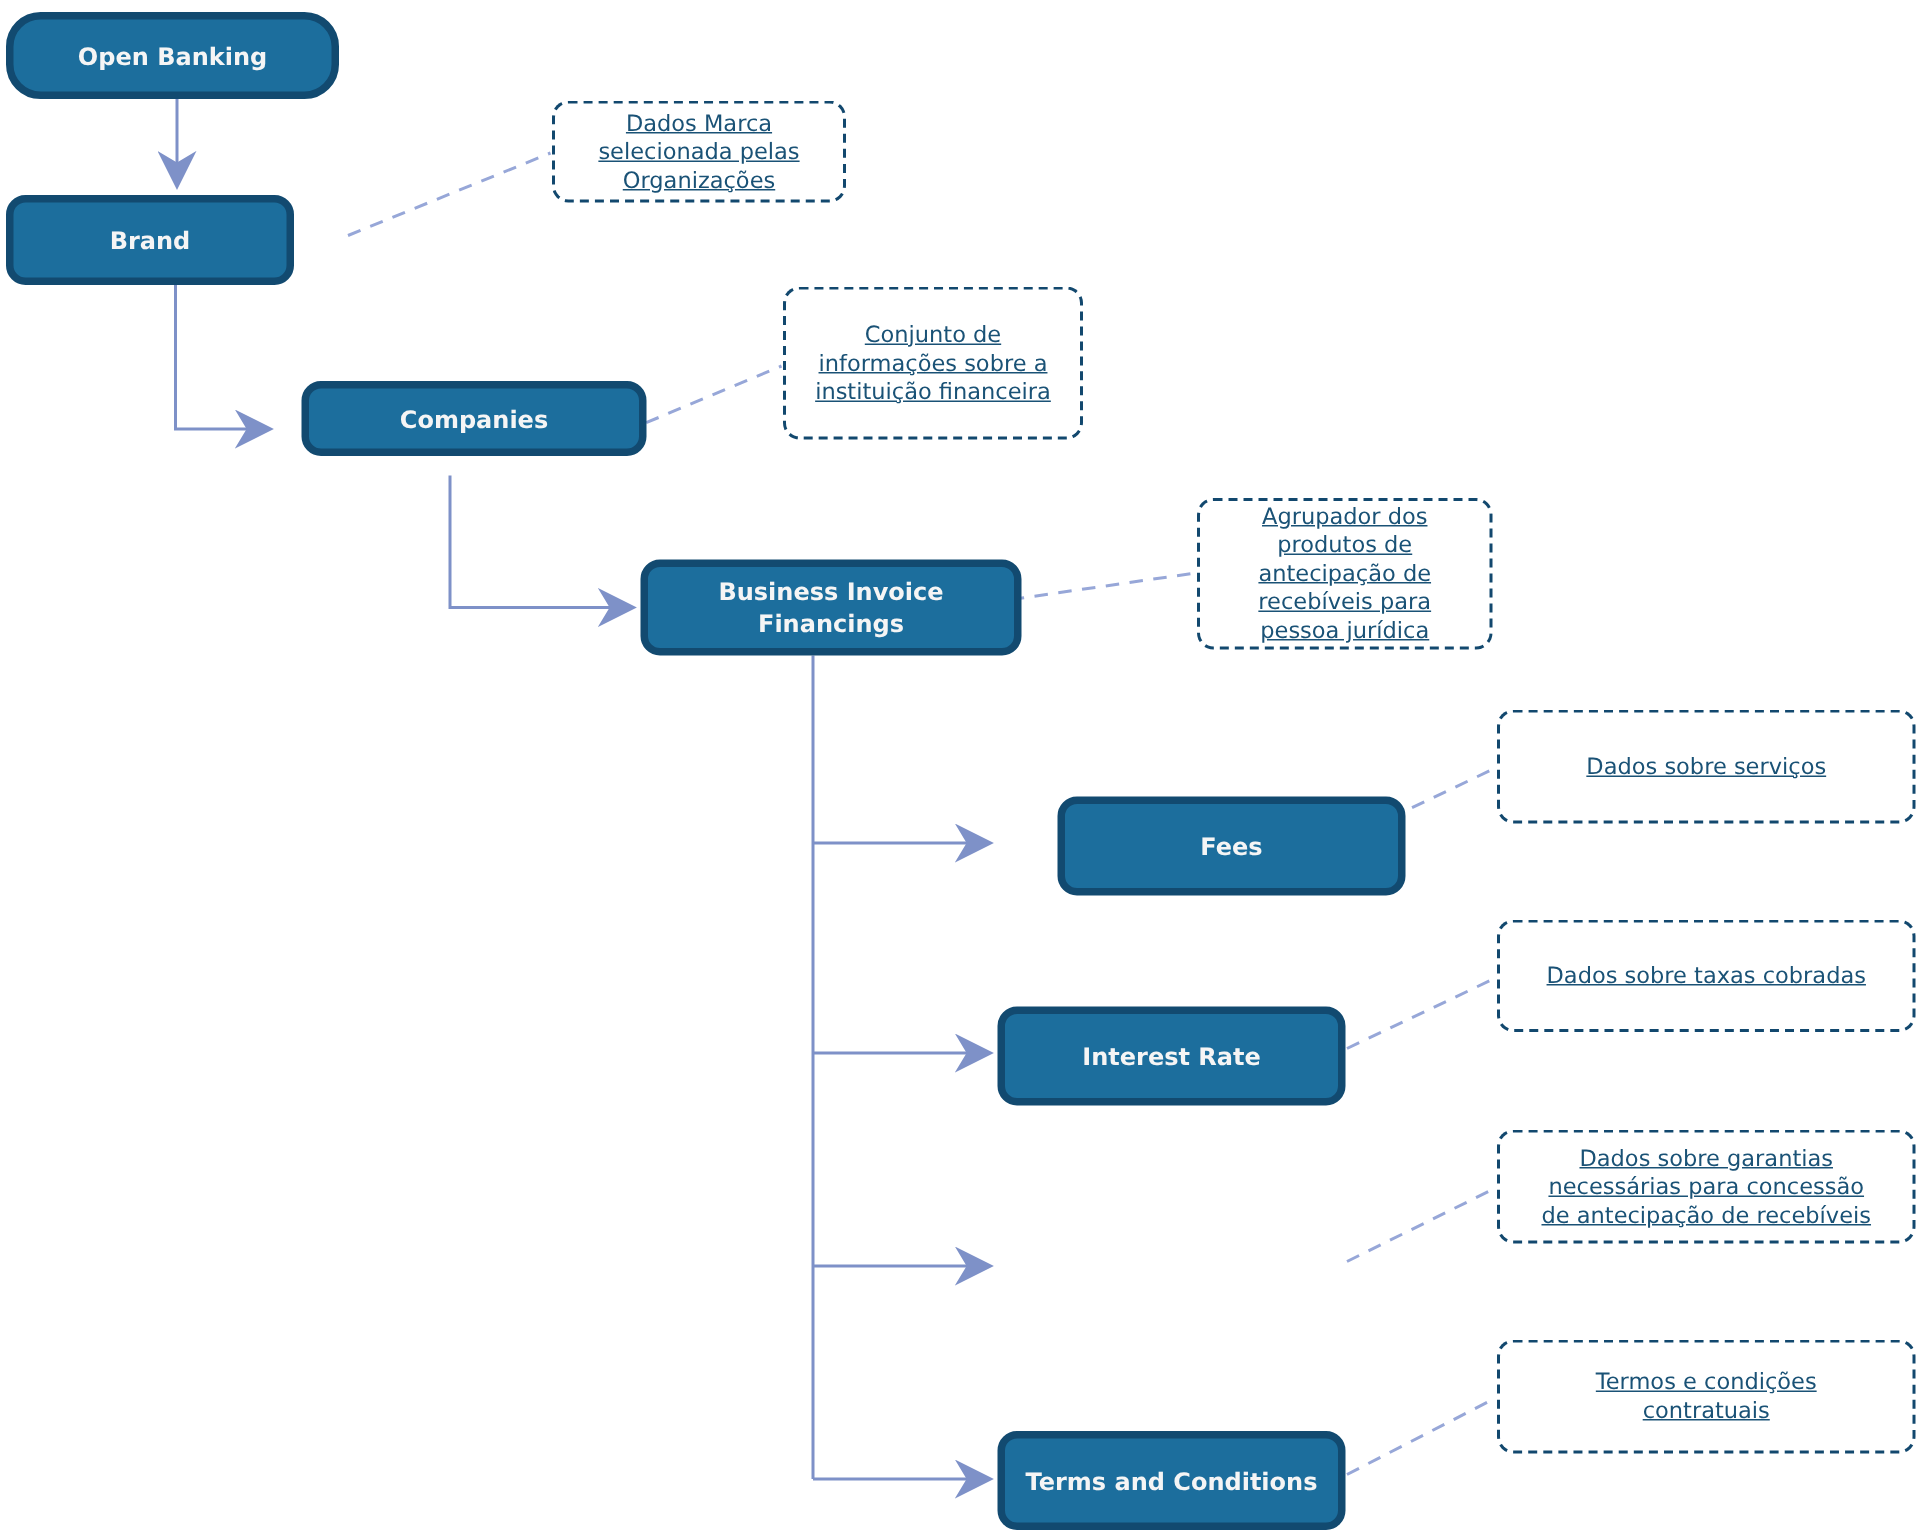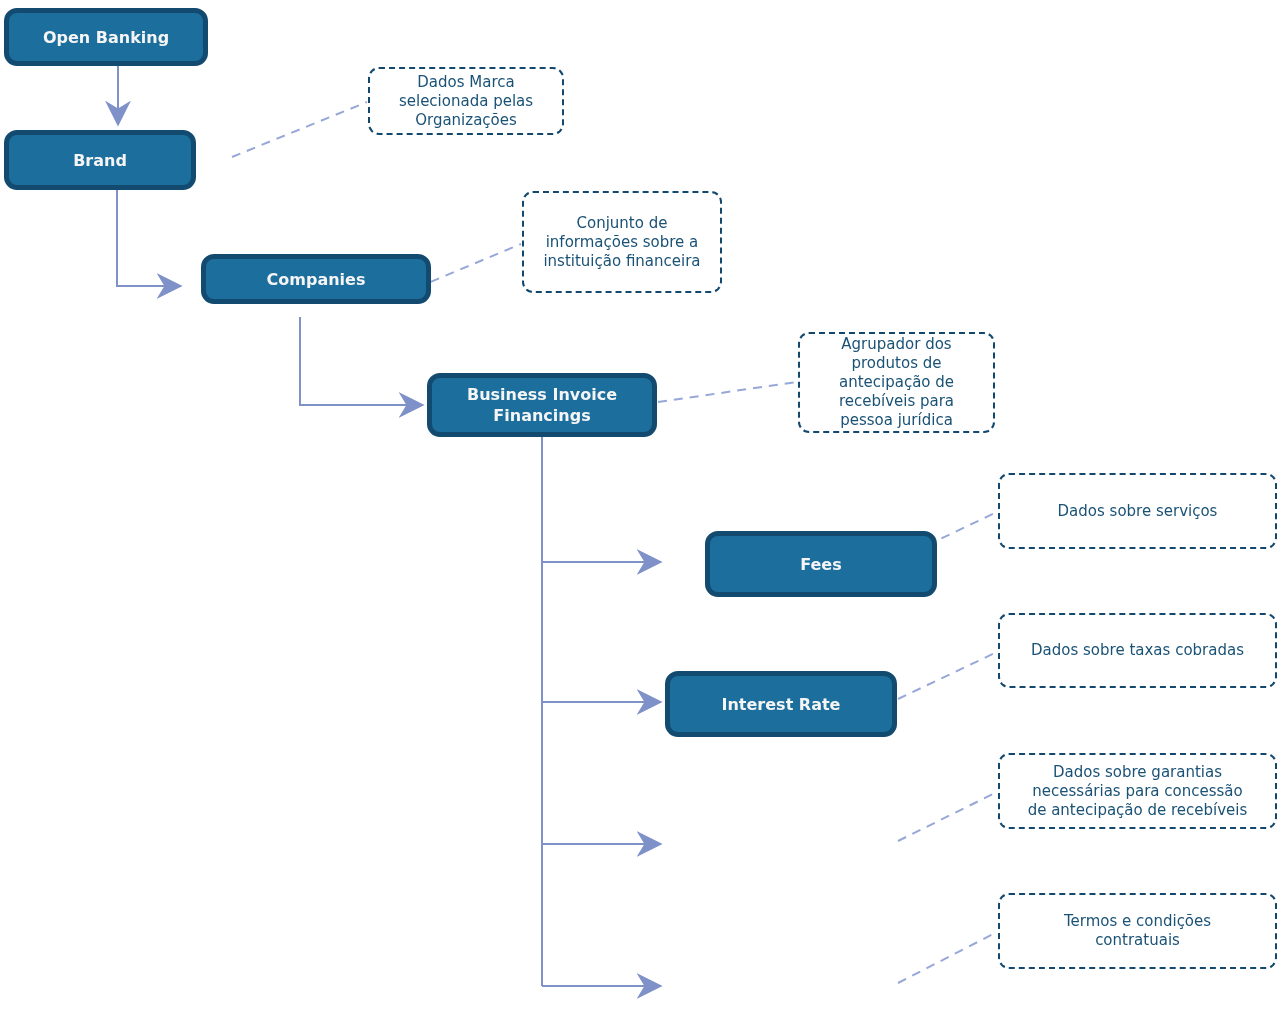--- a/index.html
+++ b/index.html
@@ -33,26 +33,27 @@
     box-sizing:border-box;
     padding:0 6px;
   }
   .note{
     position:absolute;display:flex;align-items:center;justify-content:center;
     border:2px dashed var(--annotation-border);
     border-radius:11px;
     color:var(--annotation-text);
     font-size:15px;line-height:19px;text-align:center;
     box-sizing:border-box;
+    text-decoration:underline;
   }
   
-  .n-open{left:4px;top:8px;width:204px;height:58px;}
+  .n-open{left:4px;top:8px;width:222px;height:58px;border-radius:23px;}
   .n-brand{left:4px;top:130px;width:192px;height:60px;}
   .n-companies{left:201px;top:254px;width:230px;height:50px;}
-  .n-bif{left:427px;top:373px;width:230px;height:64px;}
+  .n-bif{left:427px;top:373px;width:254px;height:64px;}
   .n-fees{left:665px;top:531px;width:232px;height:66px;margin-left:40px;}
   .n-ir{left:665px;top:671px;width:232px;height:66px;}
   .n-rw{left:665px;top:813px;width:232px;height:66px;}
   .n-tc{left:665px;top:954px;width:232px;height:66px;}
   
   .a-brand{left:368px;top:67px;width:196px;height:68px;padding:0 20px;}
   .a-companies{left:522px;top:191px;width:200px;height:102px;padding:0 14px;}
   .a-bif{left:798px;top:332px;width:197px;height:101px;padding:0 14px;}
   .a-fees{left:998px;top:473px;width:279px;height:76px;padding:0 8px;}
   .a-ir{left:998px;top:613px;width:279px;height:75px;padding:0 8px;}
@@ -100,20 +101,23 @@
   </div>
   <div class="node n-bif">
     <span>Business Invoice Financings</span>
   </div>
   <div class="node n-fees">
     <span>Fees</span>
   </div>
   <div class="node n-ir">
     <span>Interest Rate</span>
   </div>
+  <div class="node n-tc">
+    <span>Terms and Conditions</span>
+  </div>
 
   <div class="note a-brand">
     <span>Dados Marca selecionada pelas Organizações</span>
   </div>
   <div class="note a-companies">
     <span>Conjunto de informações sobre a instituição financeira</span>
   </div>
   <div class="note a-bif">
     <span>Agrupador dos produtos de antecipação de recebíveis para pessoa jurídica</span>
   </div>

